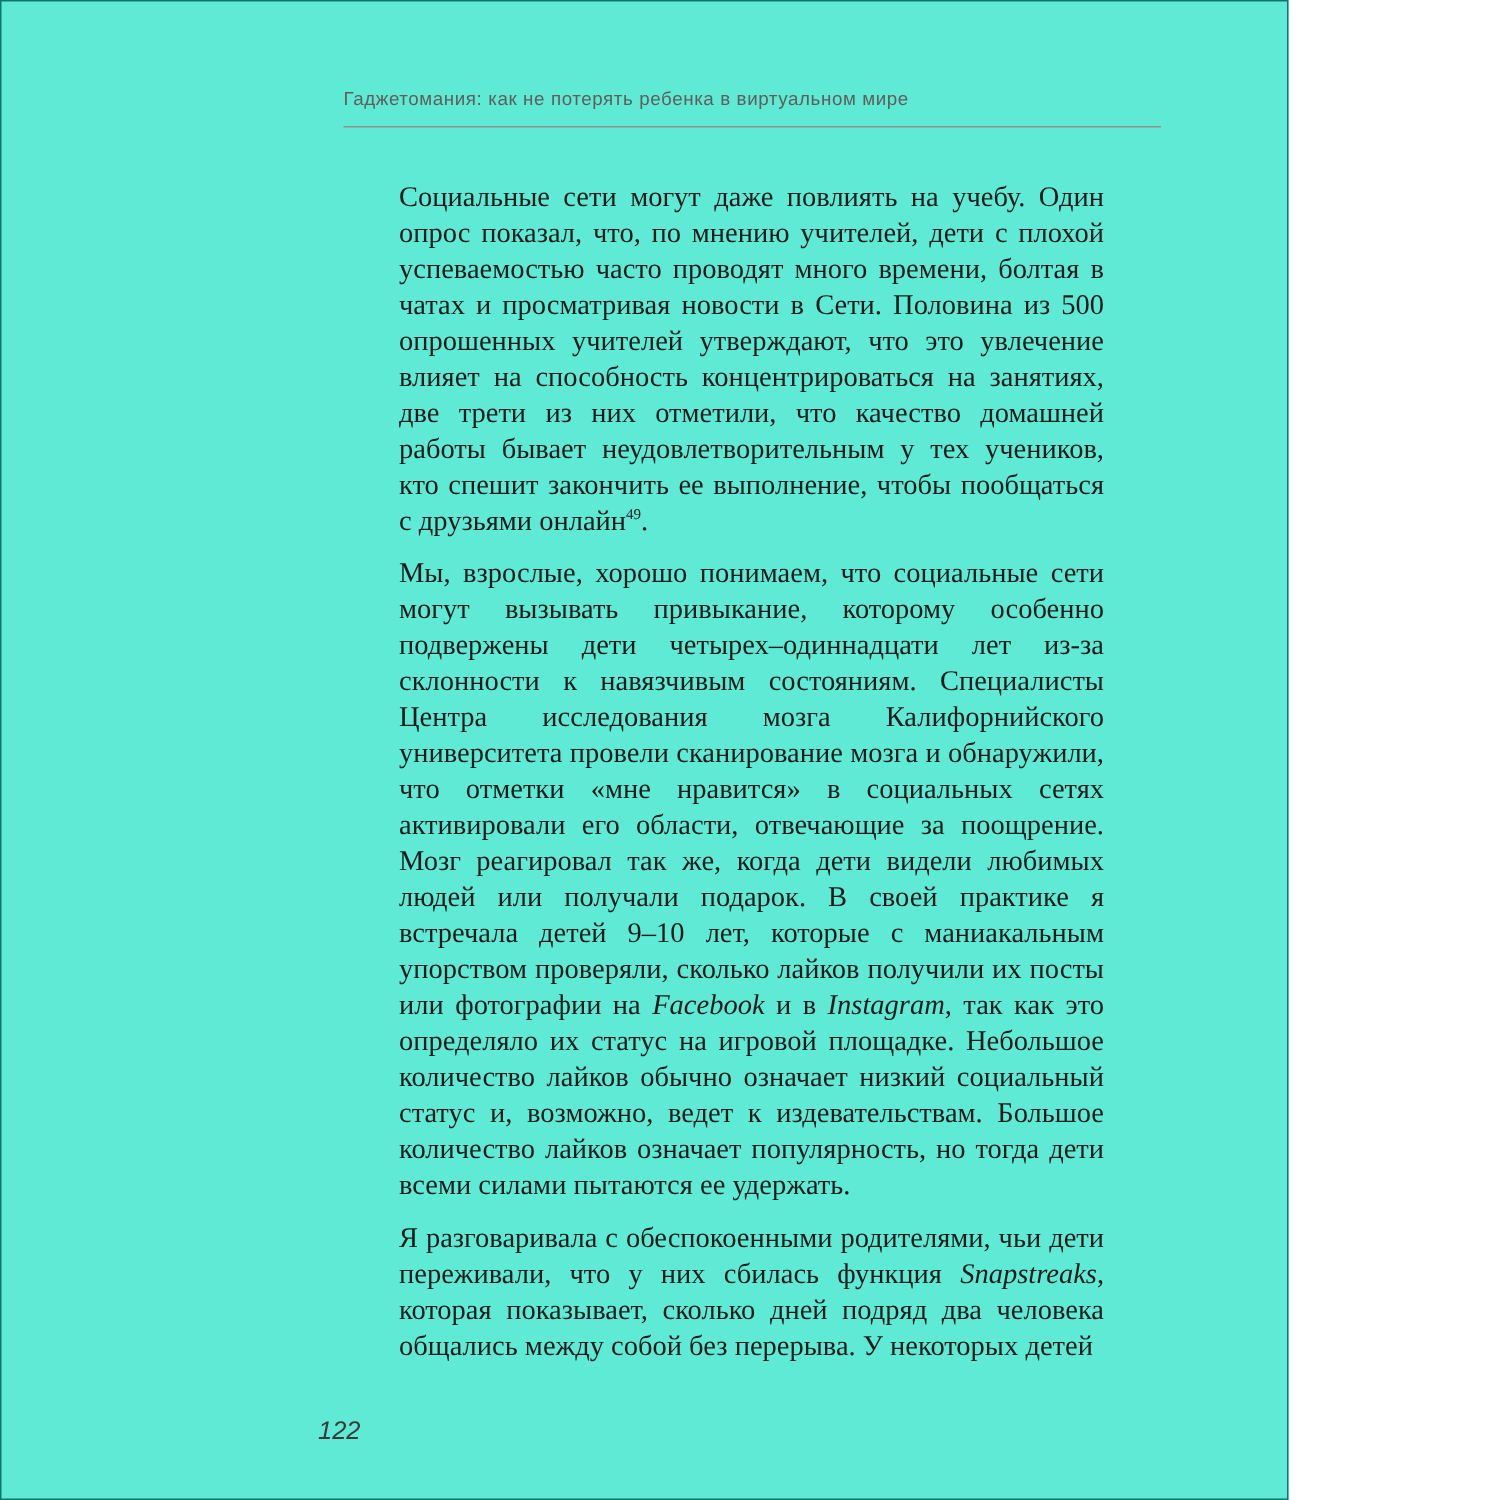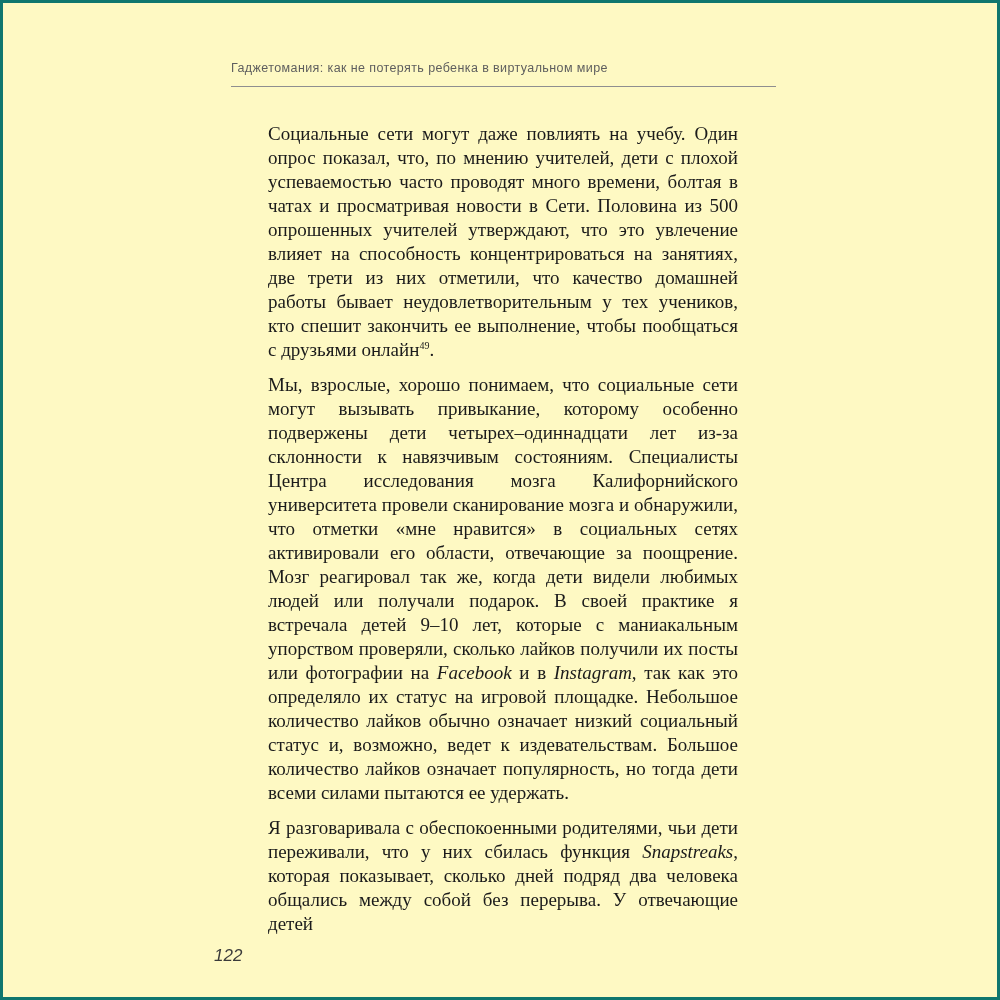--- a/index.html
+++ b/index.html
@@ -2,25 +2,25 @@
 <html lang="ru"><head>
 <meta charset="utf-8">
 <style>
   html, body {
     margin: 0;
     padding: 0;
     background: #ffffff;
   }
   .page {
     position: relative;
-    width: 1000px;
+    width: 859px;
     height: 1000px;
-    background: #fef9c3;
+    background: #5eead4;
     box-sizing: border-box;
-    border: 3px solid #0f766e;
+    border: 1px solid #0f766e;
     overflow: hidden;
     font-family: "Liberation Serif", serif;
   }
   .running-header {
     position: absolute;
     left: 228px;
     top: 58px;
     width: 545px;
     padding-bottom: 11px;
     border-bottom: 1px solid #8f8f8f;
@@ -64,17 +64,17 @@
 <body>
 
 <div class="page">
   <div class="running-header">
     <span>Гаджетомания: как не потерять ребенка в виртуальном мире</span>
   </div>
 
   <div class="text-block">
       <p><span>Социальные сети могут даже повлиять на учебу. Один опрос показал, что, по мнению учителей, дети с плохой успеваемостью часто проводят много времени, болтая в чатах и просматривая новости в Сети. Половина из 500 опрошенных учителей утверждают, что это увлечение влияет на способность концентрироваться на занятиях, две трети из них отметили, что качество домашней работы бывает неудовлетворительным у тех учеников, кто спешит закончить ее выполнение, чтобы пообщаться с друзьями онлайн</span><sup>49</sup><span>.</span></p>
       <p><span>Мы, взрослые, хорошо понимаем, что социальные сети могут вызывать привыкание, которому особенно подвержены дети четырех–одиннадцати лет из-за склонности к навязчивым состояниям. Специалисты Центра исследования мозга Калифорнийского университета провели сканирование мозга и обнаружили, что отметки «мне нравится» в социальных сетях активировали его области, отвечающие за поощрение. Мозг реагировал так же, когда дети видели любимых людей или получали подарок. В своей практике я встречала детей 9–10 лет, которые с маниакальным упорством проверяли, сколько лайков получили их посты или фотографии на </span><em>Facebook</em><span> и в </span><em>Instagram</em><span>, так как это определяло их статус на игровой площадке. Небольшое количество лайков обычно означает низкий социальный статус и, возможно, ведет к издевательствам. Большое количество лайков означает популярность, но тогда дети всеми силами пытаются ее удержать.</span></p>
-      <p><span>Я разговаривала с обеспокоенными родителями, чьи дети переживали, что у них сбилась функция </span><em>Snapstreaks</em><span>, которая показывает, сколько дней подряд два человека общались между собой без перерыва. У отвечающие детей</span></p>
+      <p><span>Я разговаривала с обеспокоенными родителями, чьи дети переживали, что у них сбилась функция </span><em>Snapstreaks</em><span>, которая показывает, сколько дней подряд два человека общались между собой без перерыва. У некоторых детей</span></p>
     </div>
 
   <div class="page-number">122</div>
 </div>
 
 </body></html>

